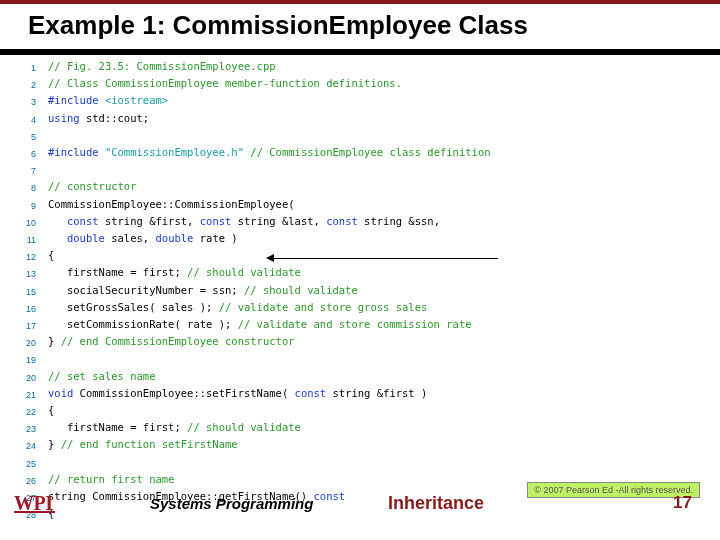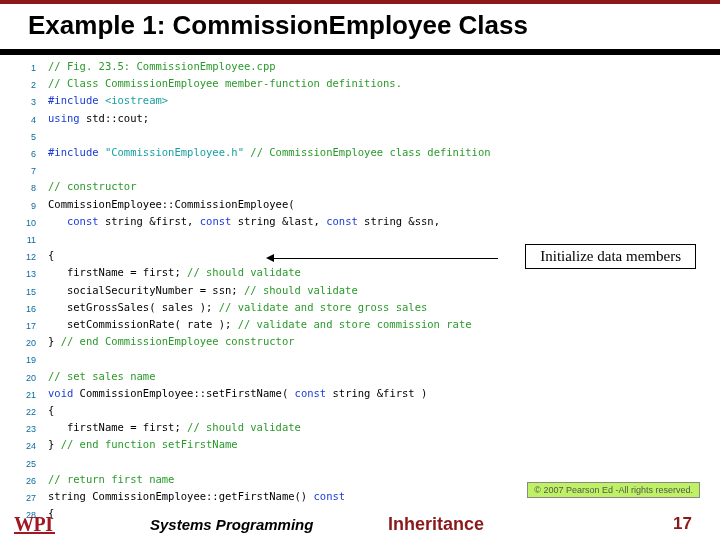--- a/index.html
+++ b/index.html
@@ -13,21 +13,21 @@
   .code-line { display: flex; white-space: pre; }
   .ln { width: 22px; text-align: right; color: #0a6aa0; font-family: Arial, sans-serif; font-size: 9px; padding-top: 2px; flex-shrink: 0; }
   .lc { padding-left: 12px; }
   .cm { color: #2a9a2a; }
   .kw { color: #1a3bd6; }
   .st { color: #18a0a0; }
   .callout { position: absolute; right: 24px; top: 244px; background: #fff; border: 1px solid #000; padding: 3px 14px; font-family: 'Times New Roman', serif; font-size: 15px; z-index: 5; }
   .arrow-line { position: absolute; left: 272px; top: 258px; width: 226px; height: 1px; background: #000; z-index: 4; }
   .arrow-head { position: absolute; left: 266px; top: 254px; width: 0; height: 0; border-right: 8px solid #000; border-top: 4px solid transparent; border-bottom: 4px solid transparent; z-index: 4; }
   .copyright { position: absolute; right: 20px; bottom: 42px; border: 1px solid #888; font-family: Arial, sans-serif; font-size: 9px; color: #555; padding: 2px 6px; background: #bef264; }
-  .footer { position: absolute; left: 0; right: 0; bottom: 1px; height: 30px; display: flex; align-items: center; }
+  .footer { position: absolute; left: 0; right: 0; bottom: 22px; height: 30px; display: flex; align-items: center; }
   .logo { margin-left: 14px; font-family: 'Times New Roman', serif; font-size: 20px; font-weight: bold; color: #a01824; letter-spacing: -0.5px; position: relative; }
   .logo::after { content: ""; position: absolute; bottom: 2px; left: 0; right: -2px; height: 2px; background: #a01824; }
   .foot-left { position: absolute; left: 150px; font-family: 'Comic Sans MS', cursive, sans-serif; font-size: 15px; font-weight: bold; font-style: italic; }
   .foot-center { position: absolute; left: 388px; font-family: 'Comic Sans MS', cursive, sans-serif; font-size: 18px; font-weight: bold; color: #8a1a1a; }
   .foot-right { position: absolute; right: 28px; font-family: 'Comic Sans MS', cursive, sans-serif; font-size: 17px; font-weight: bold; color: #8a1a1a; }
 </style>
 </head>
 <body>
 
 <div class="slide">
@@ -43,42 +43,41 @@
       <div class="code-line"><span class="ln">1</span><span class="lc cm">// Fig. 23.5: CommissionEmployee.cpp</span></div>
       <div class="code-line"><span class="ln">2</span><span class="lc cm">// Class CommissionEmployee member-function definitions.</span></div>
       <div class="code-line"><span class="ln">3</span><span class="lc"><span class="kw">#include</span> <span class="st">&lt;iostream&gt;</span></span></div>
       <div class="code-line"><span class="ln">4</span><span class="lc"><span class="kw">using</span> std::cout;</span></div>
       <div class="code-line"><span class="ln">5</span><span class="lc"></span></div>
       <div class="code-line"><span class="ln">6</span><span class="lc"><span class="kw">#include</span> <span class="st">"CommissionEmployee.h"</span> <span class="cm">// CommissionEmployee class definition</span></span></div>
       <div class="code-line"><span class="ln">7</span><span class="lc"></span></div>
       <div class="code-line"><span class="ln">8</span><span class="lc cm">// constructor</span></div>
       <div class="code-line"><span class="ln">9</span><span class="lc">CommissionEmployee::CommissionEmployee(</span></div>
       <div class="code-line"><span class="ln">10</span><span class="lc">   <span class="kw">const</span> string &amp;first, <span class="kw">const</span> string &amp;last, <span class="kw">const</span> string &amp;ssn,</span></div>
-      <div class="code-line"><span class="ln">11</span></div>
+      <div class="code-line"><span class="ln">11</span><span class="lc">   <span class="kw">double</span> sales, <span class="kw">double</span> rate )</span></div>
       <div class="code-line"><span class="ln">12</span><span class="lc">{</span></div>
       <div class="code-line"><span class="ln">13</span><span class="lc">   firstName = first; <span class="cm">// should validate</span></span></div>
       <div class="code-line"><span class="ln">15</span><span class="lc">   socialSecurityNumber = ssn; <span class="cm">// should validate</span></span></div>
       <div class="code-line"><span class="ln">16</span><span class="lc">   setGrossSales( sales ); <span class="cm">// validate and store gross sales</span></span></div>
       <div class="code-line"><span class="ln">17</span><span class="lc">   setCommissionRate( rate ); <span class="cm">// validate and store commission rate</span></span></div>
       <div class="code-line"><span class="ln">20</span><span class="lc">} <span class="cm">// end CommissionEmployee constructor</span></span></div>
       <div class="code-line"><span class="ln">19</span><span class="lc"></span></div>
       <div class="code-line"><span class="ln">20</span><span class="lc cm">// set sales name</span></div>
       <div class="code-line"><span class="ln">21</span><span class="lc"><span class="kw">void</span> CommissionEmployee::setFirstName( <span class="kw">const</span> string &amp;first )</span></div>
       <div class="code-line"><span class="ln">22</span><span class="lc">{</span></div>
       <div class="code-line"><span class="ln">23</span><span class="lc">   firstName = first; <span class="cm">// should validate</span></span></div>
       <div class="code-line"><span class="ln">24</span><span class="lc">} <span class="cm">// end function setFirstName</span></span></div>
       <div class="code-line"><span class="ln">25</span><span class="lc"></span></div>
       <div class="code-line"><span class="ln">26</span><span class="lc cm">// return first name</span></div>
       <div class="code-line"><span class="ln">27</span><span class="lc">string CommissionEmployee::getFirstName() <span class="kw">const</span></span></div>
       <div class="code-line"><span class="ln">28</span><span class="lc">{</span></div>
     </div>
 
   <div class="arrow-line"></div>
   <div class="arrow-head"></div>
-  <div class="callout">Initialize data members</div>
 
   <div class="copyright">© 2007 Pearson Ed -All rights reserved.</div>
 
   <div class="footer">
     <span class="logo">WPI</span>
     <span class="foot-left">Systems Programming</span>
     <span class="foot-center">Inheritance</span>
     <span class="foot-right">17</span>
   </div>
 

